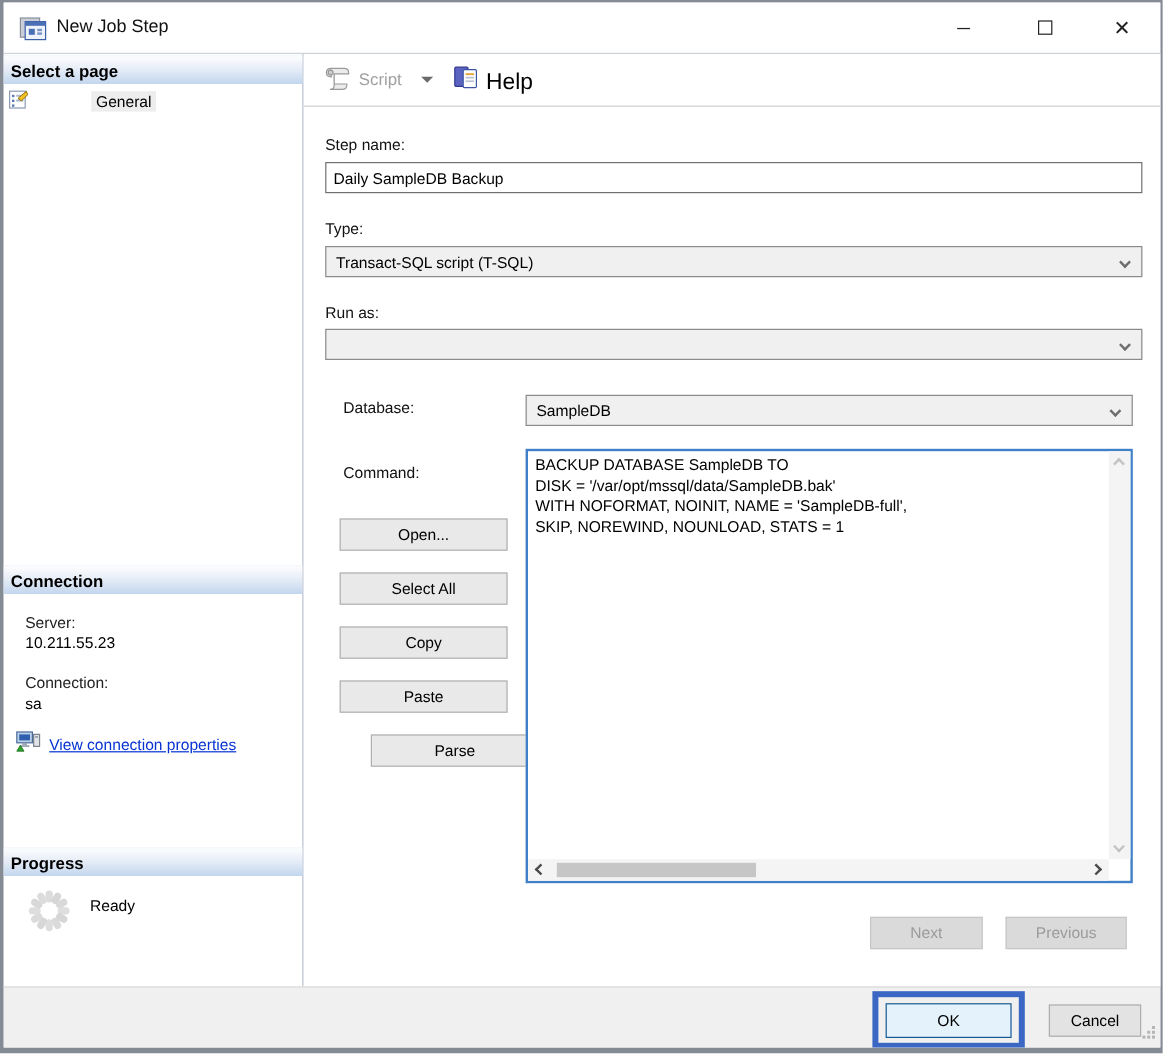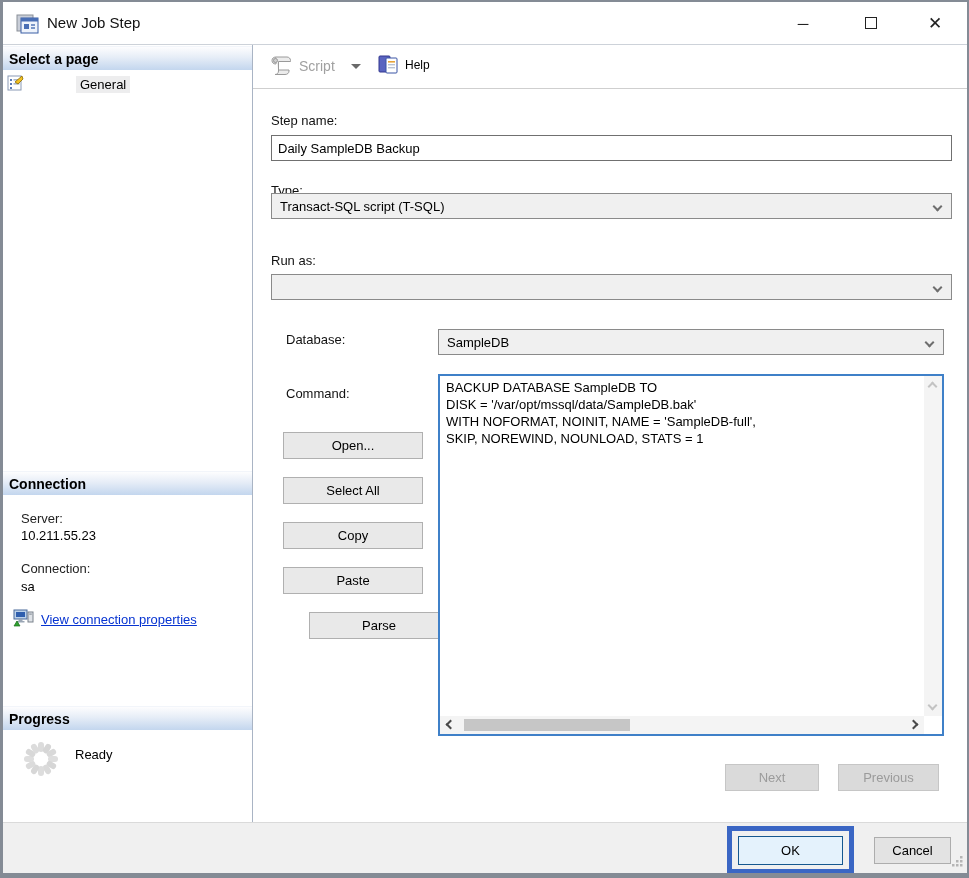--- a/index.html
+++ b/index.html
@@ -35,21 +35,21 @@
   .link-text { margin-left:7px; font-size:13px; color:#0633d1; text-decoration:underline; }
   .spinner { position:absolute; left:18px; }
   .ready-text { position:absolute; left:72px; font-size:13px; color:#000; }
   
   .content { position:absolute; left:250px; top:43px; width:715px; height:777px; background:#fff; }
   .toolbar { position:absolute; left:0; top:0; right:0; height:44px; border-bottom:1px solid #cfcfcf; }
   .tb-script-icon { position:absolute; left:16px; top:8px; }
   .tb-script-label { position:absolute; left:46px; top:13px; font-size:14px; color:#a0a0a0; }
   .tb-caret { position:absolute; left:98px; top:19px; width:0; height:0; border-left:5px solid transparent; border-right:5px solid transparent; border-top:5px solid #6a6a6a; }
   .tb-help-icon { position:absolute; left:124px; top:7px; }
-  .tb-help-label { position:absolute; left:152px; top:13px; font-size:12px; color:#000; }
+  .tb-help-label { position:absolute; left:152px; top:13px; font-size:19px; color:#000; }
   .fld-label { position:absolute; font-size:13px; color:#111; }
   .text-input {
     position:absolute; left:18px; width:681px; height:26px;
     border:1px solid #707070; background:#fff; font-size:13px; color:#000;
     padding:0 6px; font-family:"Liberation Sans", sans-serif;
   }
   .combo {
     position:absolute; height:26px; background:#f0f0f0; border:1px solid #8a8a8a;
     display:flex; align-items:center; padding:0 8px; font-size:13px; color:#000; cursor:default;
   }
@@ -209,21 +209,21 @@
           <rect x="11" y="15" width="7" height="1.4" fill="#b9c2d4"></rect>
         </svg>
       </span>
       <span class="tb-help-label">Help</span>
     </div>
 
     <div class="fld-label" style="left:18px; top:68px;">Step name:</div>
     <input class="text-input" style="top: 90px;" type="text" value="Daily SampleDB Backup">
 
     <div class="fld-label" style="left:18px; top:138px;">Type:</div>
-    <div class="combo" style="left:18px; top:148px; width:681px;">
+    <div class="combo" style="left:18px; top:160px; width:681px;">
       <span>Transact-SQL script (T-SQL)</span>
       <span class="chev down chev-dn"></span>
     </div>
 
     <div class="fld-label" style="left:18px; top:208px;">Run as:</div>
     <div class="combo" style="left:18px; top:229px; width:681px;">
       <span></span>
       <span class="chev down chev-dn"></span>
     </div>
 

